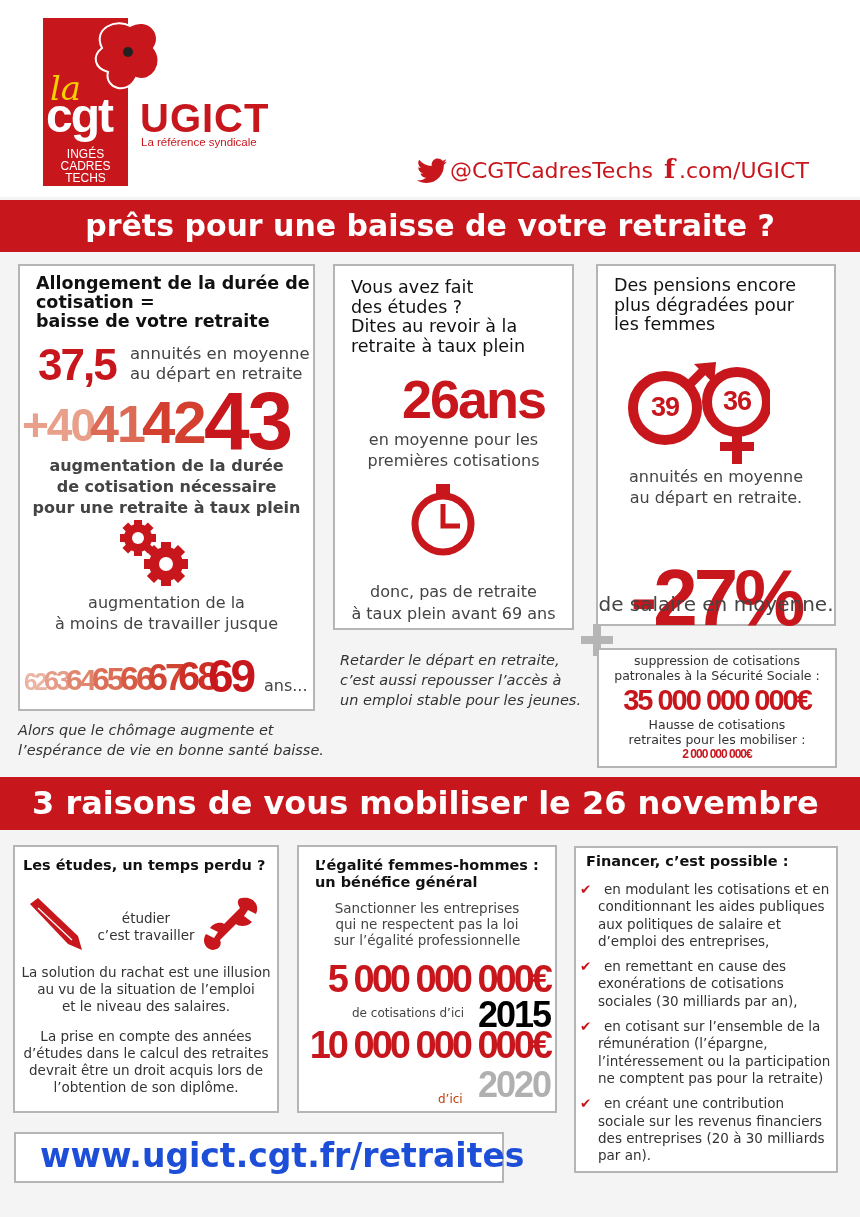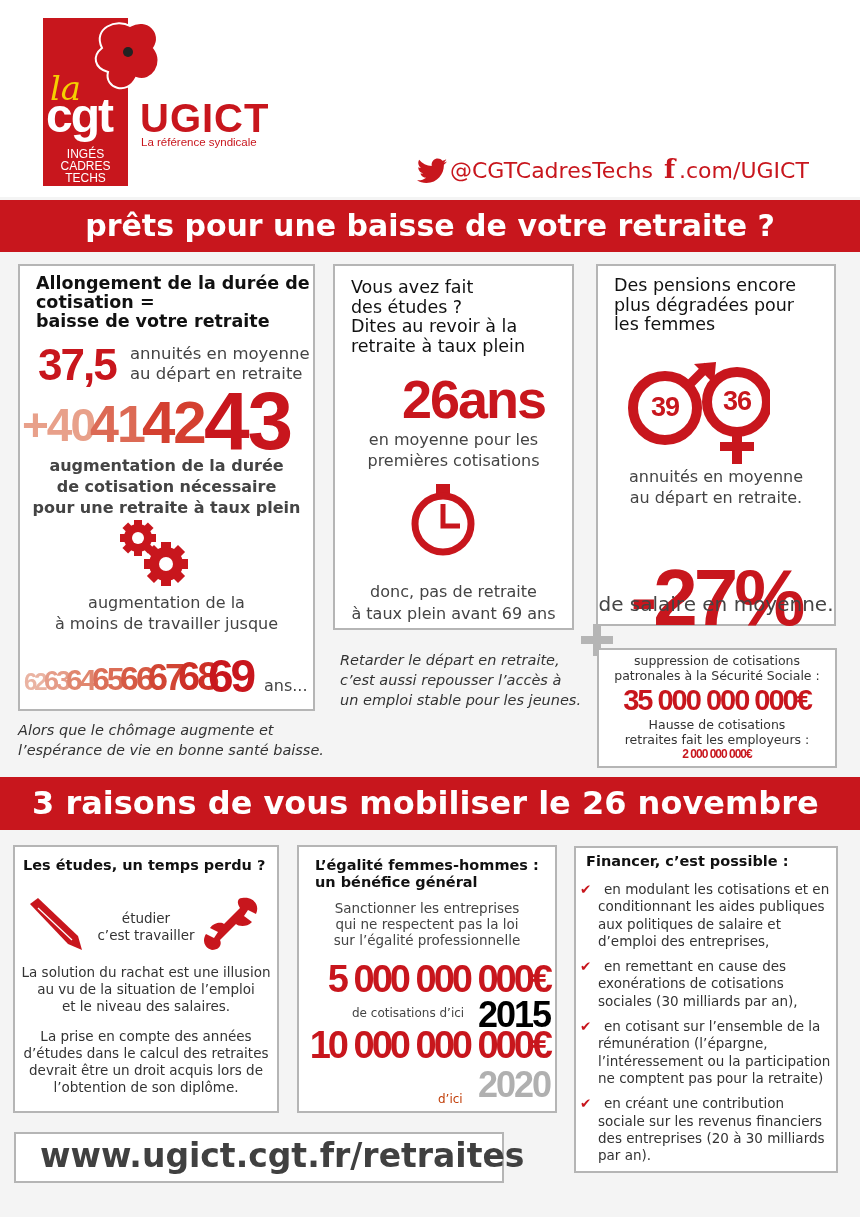--- a/index.html
+++ b/index.html
@@ -163,21 +163,21 @@
 
 <div class="abs" style="left:581px;top:636px;width:32px;height:8px;background:#b5b5b5;"></div>
 <div class="abs" style="left:593px;top:624px;width:8px;height:32px;background:#b5b5b5;"></div>
 
 <div class="box" style="left:597px;top:648px;width:240px;height:120px;"></div>
 <div class="abs center" style="left:599px;width:236px;top:653px;font-size:12.5px;line-height:15px;color:#333;">
   <div>suppression de cotisations</div>
   <div>patronales à la Sécurité Sociale :</div>
   <div class="big" style="font-size:29px;line-height:34px;letter-spacing:-2px">35 000 000 000€</div>
   <div>Hausse de cotisations</div>
-  <div>retraites fait les employeurs :</div>
+  <div>retraites pour les mobiliser :</div>
   <div class="big" style="font-size:12px;line-height:14px;letter-spacing:-1px">2 000 000 000€</div>
 </div>
 
 <div class="banner" style="top:777px;height:53px;">
   <div style="padding-left:32px;font-size:32px;line-height:53px;">3 raisons de vous mobiliser le 26 novembre</div>
 </div>
 
 <div class="box" style="left:13px;top:845px;width:266px;height:268px;"></div>
 <div class="abs t-title" style="left:23px;top:857px;font-size:14.5px;">Les études, un temps perdu ?</div>
 <svg class="abs" style="left:26px;top:896px" width="60" height="56" viewBox="0 0 60 56">
@@ -247,13 +247,13 @@
   <div style="position:relative;padding-left:20px;">
     <span class="abs red" style="left:2px;top:0;font-weight:bold;">✔</span>
     <div style="text-indent:6px">en créant une contribution</div>
     <div>sociale sur les revenus financiers</div>
     <div>des entreprises (20 à 30 milliards</div>
     <div>par an).</div>
   </div>
 </div>
 
 <div class="box" style="left:14px;top:1132px;width:490px;height:51px;"></div>
-<a class="abs" style="left:40px;top:1136px;font-size:33px;font-weight:bold;color:#404040;text-decoration:none;">www.ugict.cgt.fr/retraites</a>
+<a class="abs" style="left:40px;top:1136px;font-size:33px;font-weight:bold;color:#1d4ed8;text-decoration:none;">www.ugict.cgt.fr/retraites</a>
 
 </body></html>

